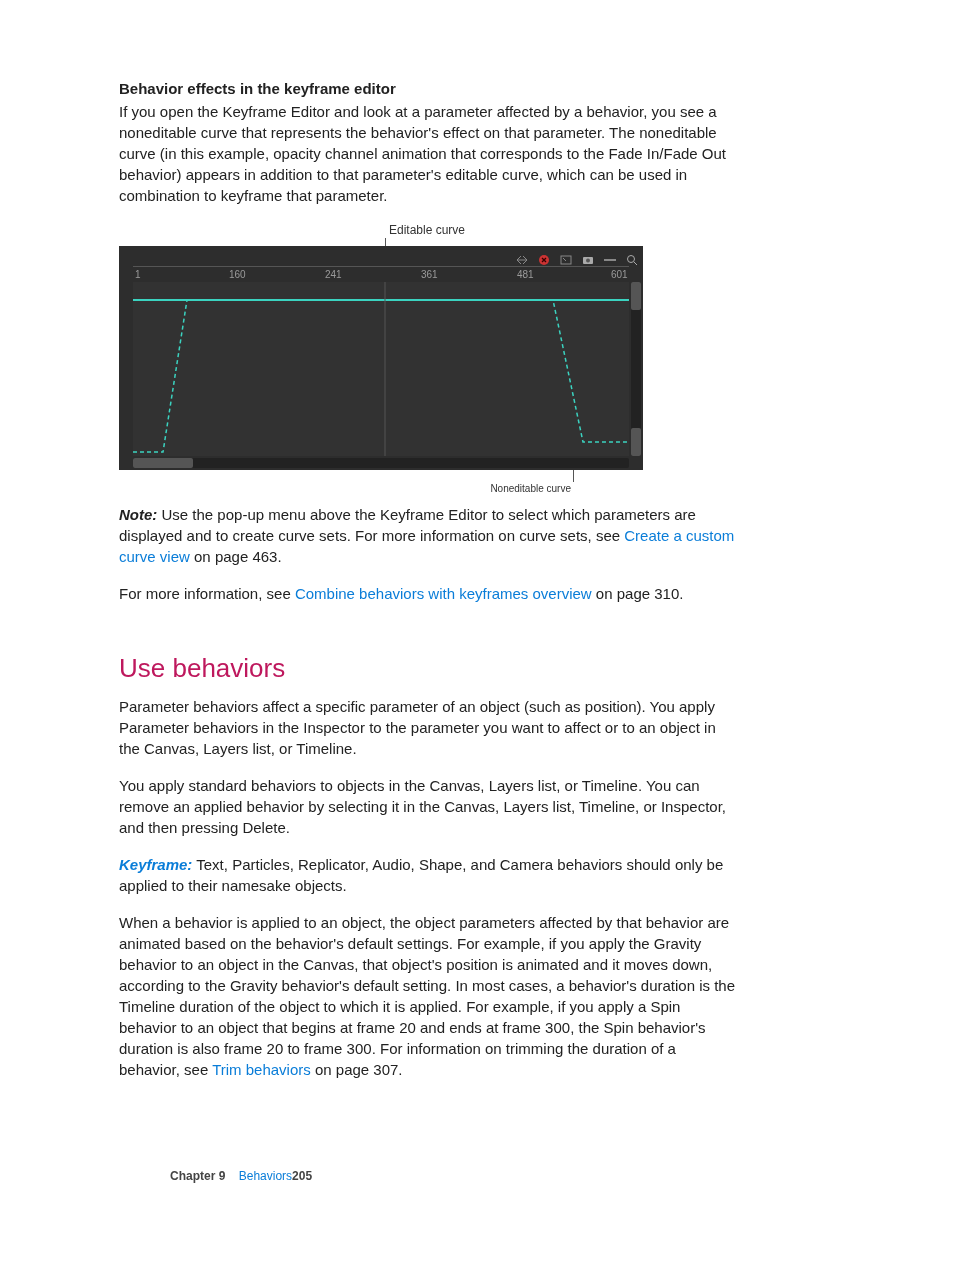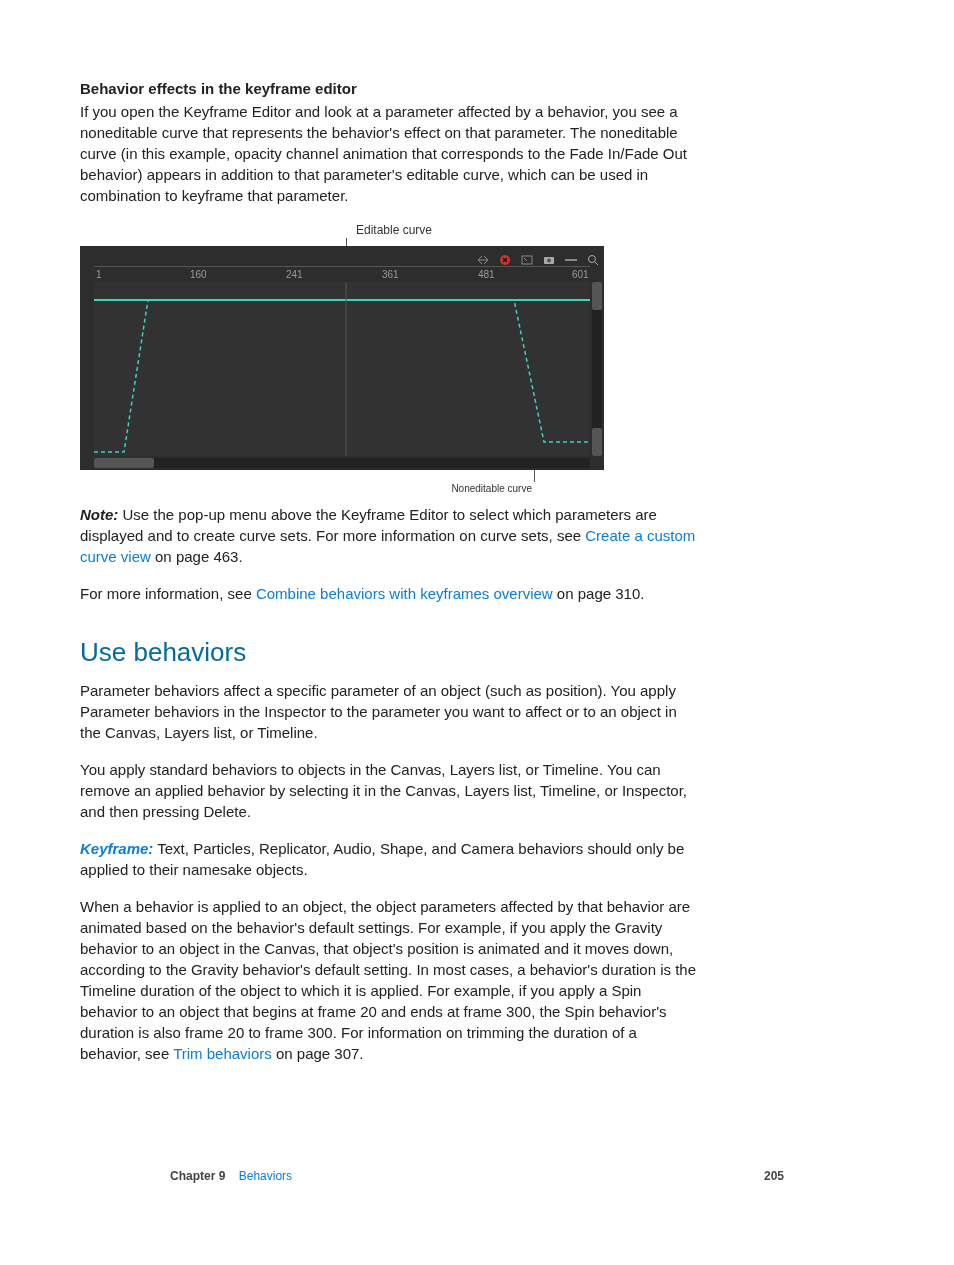--- a/index.html
+++ b/index.html
@@ -1,46 +1,46 @@
 <!DOCTYPE html>
 <html><head>
 <meta charset="utf-8">
 <style>
   html,body{margin:0;padding:0;background:#fff;font-family:-apple-system,Helvetica,Arial,sans-serif;color:#222}
-  .page{width:954px;height:1265px;position:relative;box-sizing:border-box;padding:78px 170px 0 80px}
+  .page{width:954px;height:1265px;position:relative;box-sizing:border-box;padding:78px 170px 0 119px}
   .content{width:618px;font-size:15px;line-height:1.4}
   .sect-title{font-weight:700;font-size:15px;margin-bottom:2px}
   p{margin:0 0 16px 0}
   .note-label{font-style:italic;font-weight:700}
   .important-label{font-style:italic;font-weight:700;color:#0a7dd8}
   a.link{color:#0a7dd8;text-decoration:none}
-  h1.h-blue{color:#0369a1;font-weight:400;font-size:26px;margin:30px 0 10px 0}
+  h1.h-blue{color:#be185d;font-weight:400;font-size:26px;margin:46px 0 10px 0}
   h2.h-blue-sm{color:#0a7dd8;font-weight:600;font-size:17px;margin:0 0 2px 0}
   
   .kf-wrap{width:524px;margin:0 0 10px 0}
   .kf-top-callout{height:24px;position:relative;font-size:12px;color:#333}
   .kf-top-callout .line{position:absolute;left:266px;top:16px;width:1px;height:8px;background:#555}
-  .kf-top-callout .lbl{position:absolute;left:276px;top:0}
+  .kf-top-callout .lbl{position:absolute;left:270px;top:0}
   .kf{position:relative;width:524px;height:224px;background:#2d2d2d;box-sizing:border-box}
   .kf .toolbar{position:absolute;right:0;top:0;height:16px;padding:2px 4px;display:flex;gap:8px;align-items:center}
   .kf .ticon{width:14px;height:12px;display:inline-block}
   .kf .ruler{position:absolute;left:14px;right:14px;top:20px;height:16px;font-size:10px;color:#9a9a9a;border-top:1px solid #555}
   .kf .ruler span{position:absolute;top:1px}
   .kf .plot{position:absolute;left:14px;right:14px;top:36px;bottom:14px;background:#323232}
   .kf .plot svg{width:100%;height:100%;display:block}
   .kf .hscroll{position:absolute;left:14px;right:14px;bottom:2px;height:10px;background:#222;border-radius:2px}
   .kf .hscroll .thumb{position:absolute;left:0;top:0;height:10px;width:60px;background:#555;border-radius:2px}
   .kf .vscroll{position:absolute;right:2px;top:36px;bottom:14px;width:10px;background:#222;border-radius:2px}
   .kf .vscroll .thumbT{position:absolute;left:0;top:0;width:10px;height:28px;background:#555;border-radius:2px}
   .kf .vscroll .thumbB{position:absolute;left:0;bottom:0;width:10px;height:28px;background:#555;border-radius:2px}
   .kf-bot-callout{height:24px;position:relative;font-size:10px;color:#333}
   .kf-bot-callout .line{position:absolute;left:454px;top:0;width:1px;height:12px;background:#555}
   .kf-bot-callout .lbl{position:absolute;right:72px;top:12px}
   
-  .footer{position:absolute;left:170px;right:170px;bottom:82px;font-size:12px;display:flex;justify-content:space-between;color:#444}
+  .footer{position:absolute;left:170px;right:170px;bottom:82px;font-size:12px;display:flex;justify-content:flex-start;color:#444}
   .footer .chap{font-weight:700}
   .footer a{color:#0a7dd8;text-decoration:none;margin-left:10px;font-weight:400}
   .footer .pg{font-weight:700}
 </style>
 </head>
 <body>
 
 <div class="page">
   <div class="content">
     <div class="sect-title">Behavior effects in the keyframe editor</div>

